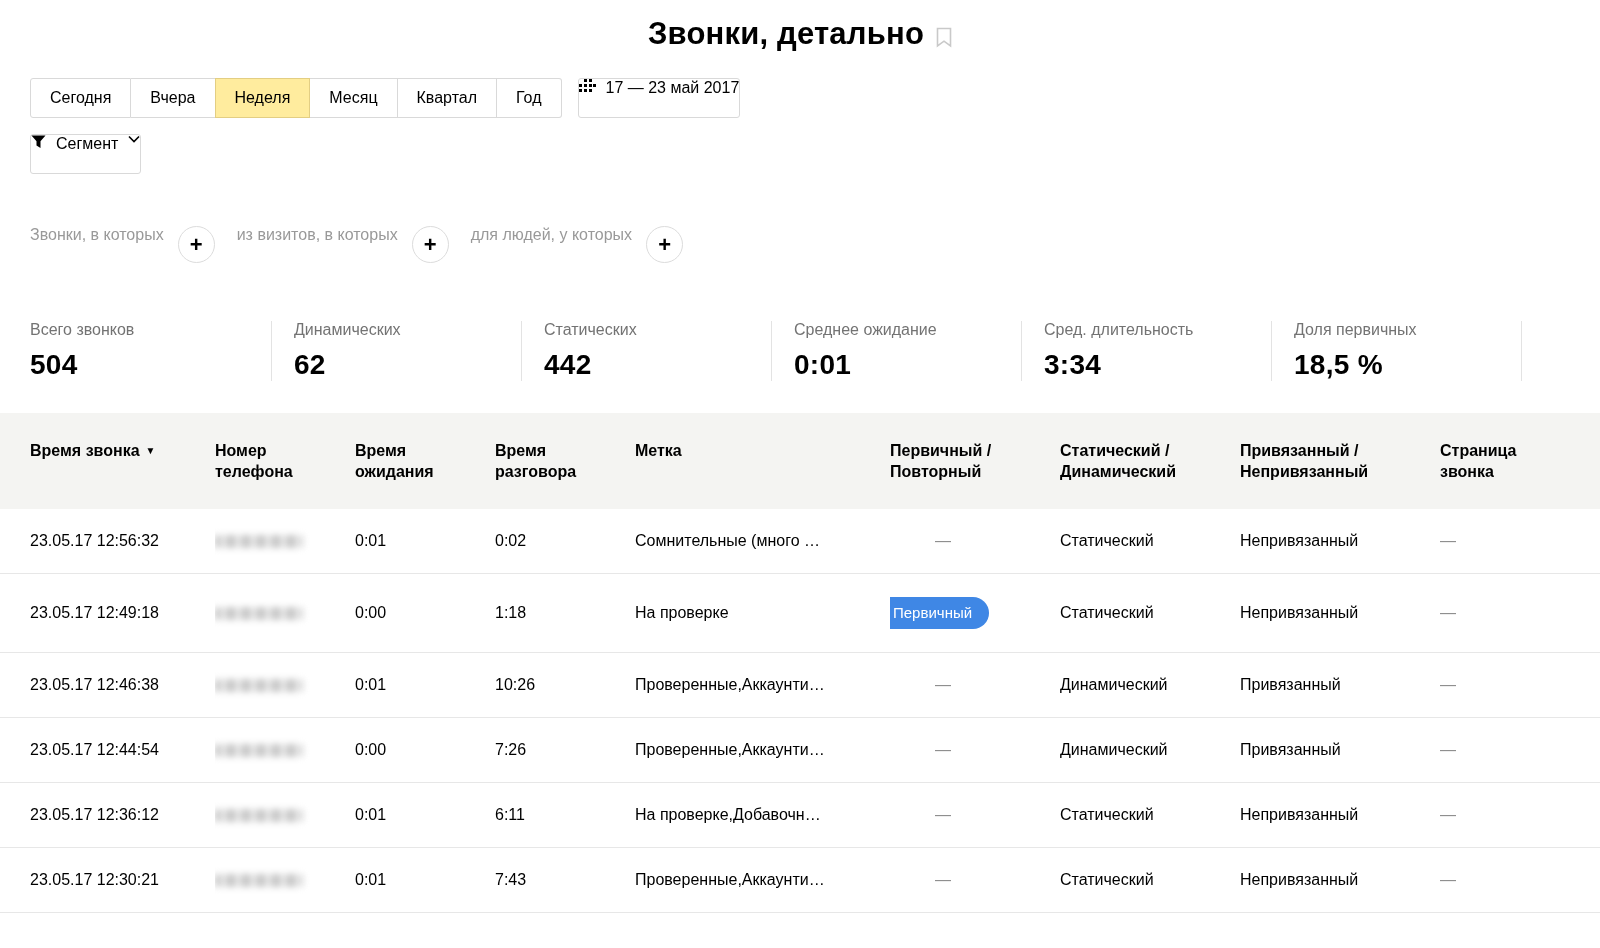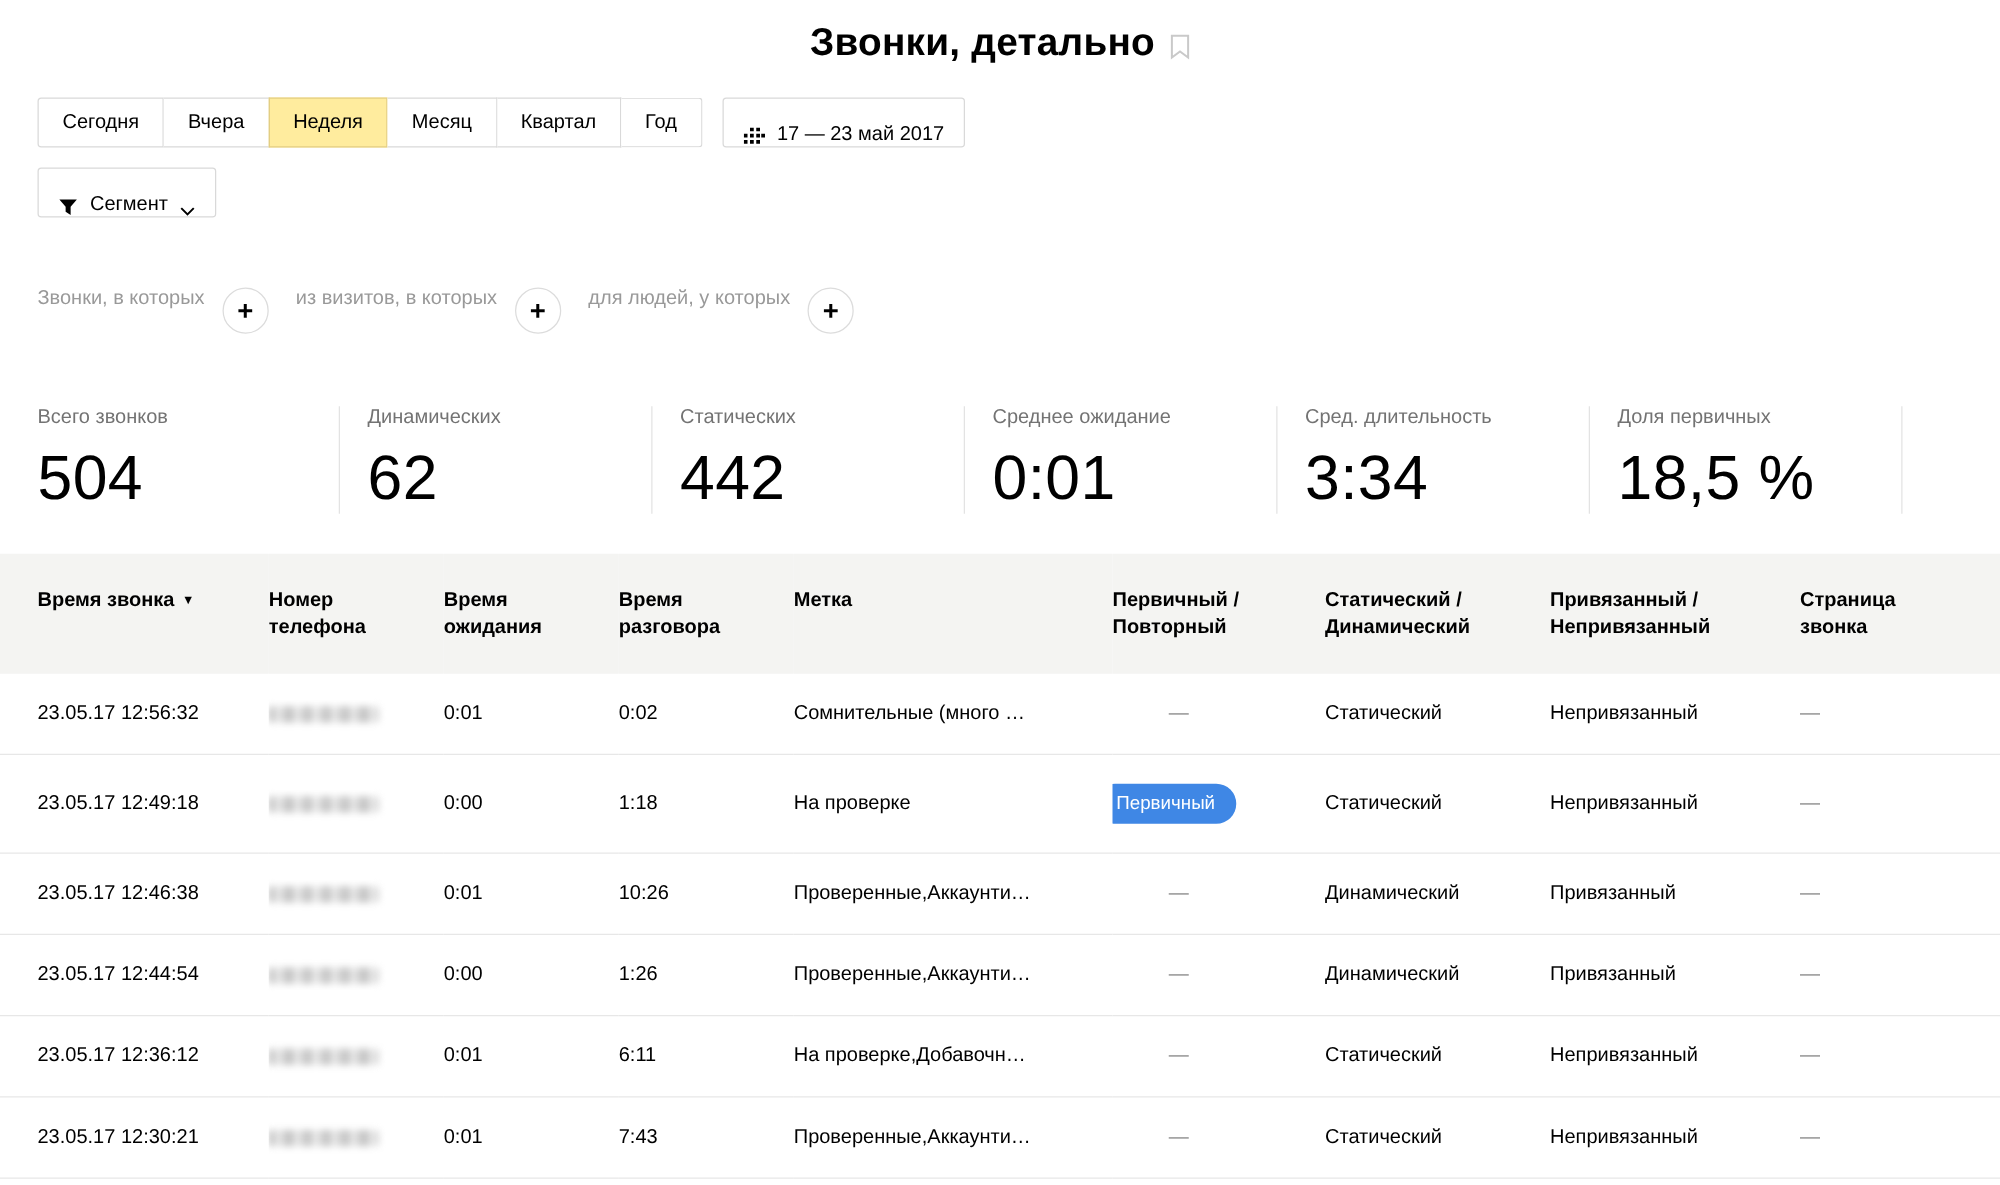--- a/index.html
+++ b/index.html
@@ -20,42 +20,42 @@
   .tab {
     border:1px solid #d9d9d9; border-left-width:0;
     background:#fff; padding:0 19px; height:40px;
     display:flex; align-items:center; font-size:16px; cursor:pointer; user-select:none;
   }
   .tab:first-child { border-left-width:1px; border-radius:3px 0 0 3px; }
   .tab:last-child { border-radius:0 3px 3px 0; }
   .tab.active { background:#ffec9e; border-color:#e3ce83; border-left-width:1px; margin-left:-1px; }
   .btn {
     border:1px solid #d9d9d9; background:#fff; border-radius:3px;
-    height:40px; display:inline-flex; align-items:flex-end; gap:10px;
-    padding:0 16px; font-size:16px; cursor:pointer; user-select:none;
+    height:40px; display:inline-flex; align-items:flex-start; gap:10px;
+    padding:0 0; font-size:16px; cursor:pointer; user-select:none;
   }
   .segment-row { margin-top:16px; }
 
   
   .filter-bar { display:flex; align-items:flex-start; margin-top:52px; color:#999; font-size:16px; }
   .filter-label { margin-right:14px; }
   .plus-btn {
     width:37px; height:37px; border-radius:50%;
     border:1px solid #dcdcdc; background:#fff;
     display:flex; align-items:center; justify-content:center;
     font-size:22px; font-weight:700; color:#000; cursor:pointer;
     margin-right:22px; line-height:1;
   }
 
   
   .metrics { display:flex; margin-top:58px; padding:0 0 0 30px; }
   .metric { width:250px; padding-right:10px; border-right:1px solid #e3e3e3; padding-left:22px; }
   .metric:first-child { width:242px; padding-left:0; }
   .metric-label { font-size:16px; margin-bottom:10px; color:#737373; }
-  .metric-value { font-size:50px; font-weight:400; letter-spacing:0.3px; }
+  .metric-value { font-size:28px; font-weight:700; letter-spacing:0.3px; }
 
   
   table { border-collapse:collapse; table-layout:fixed; width:1600px; margin-top:32px; }
   thead th {
     background:#f4f4f2; text-align:left; font-weight:700; font-size:16px;
     vertical-align:top; padding:27px 10px 27px 0; line-height:1.32;
   }
   th.first, td.first { padding-left:30px; }
   th.hdr-narrow { padding-right:56px; }
   tbody td {
@@ -246,21 +246,21 @@
       <td>Динамический</td>
       <td>Привязанный</td>
       <td><span class="muted">—</span></td>
     </tr>
     <tr>
       <td class="first">23.05.17 12:44:54</td>
       <td>
           <div class="phone-blur"></div>
         </td>
       <td>0:00</td>
-      <td>1:26</td>
+      <td>7:26</td>
       <td>Проверенные,Аккаунти…</td>
       <td><span class="muted" style="padding-left:45px">—</span></td>
       <td>Динамический</td>
       <td>Привязанный</td>
       <td><span class="muted">—</span></td>
     </tr>
     <tr>
       <td class="first">23.05.17 12:36:12</td>
       <td>
           <div class="phone-blur"></div>

